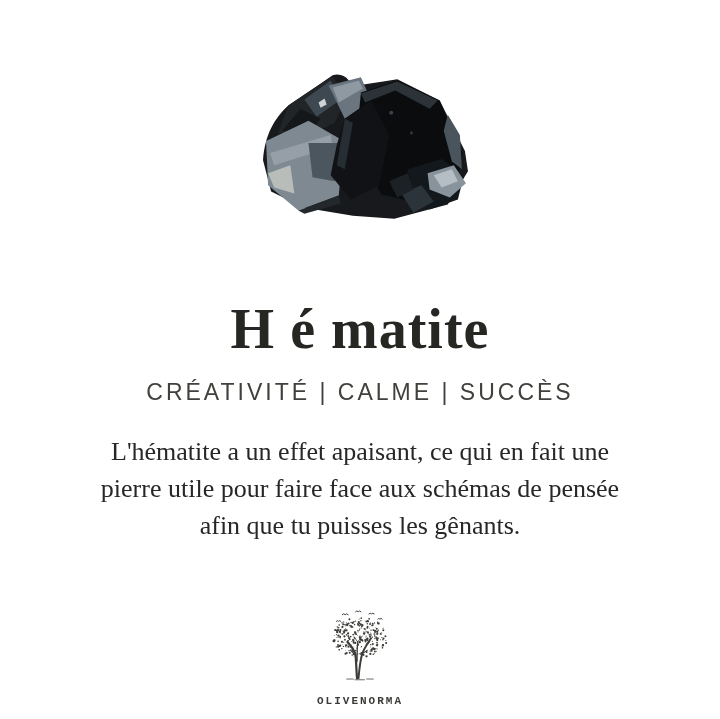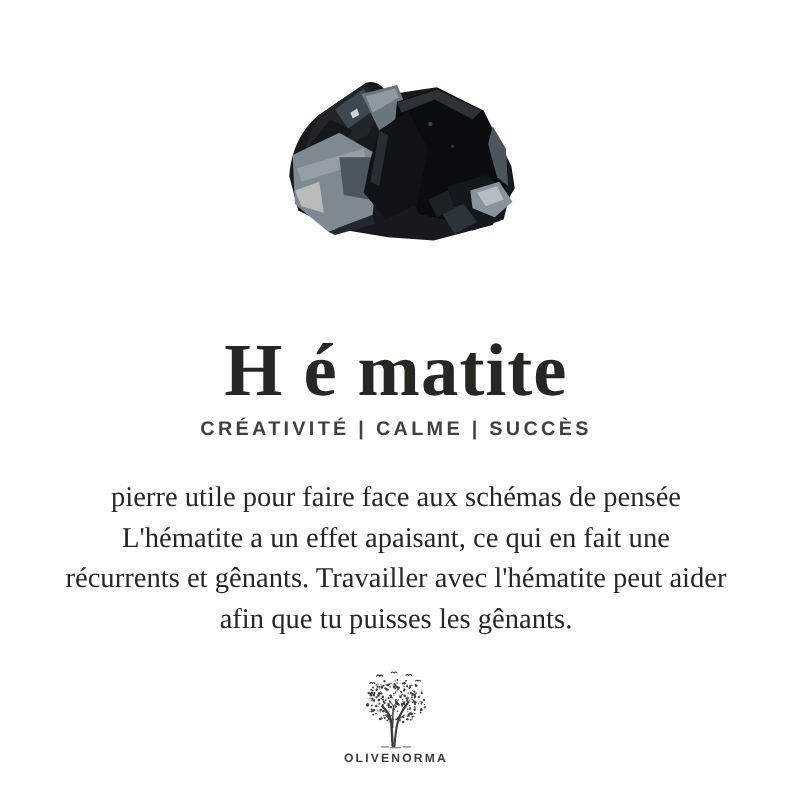--- a/index.html
+++ b/index.html
@@ -17,33 +17,33 @@
   }
   .stone svg{display:block;width:100%;height:100%;}
   .title{
     position:absolute;
     left:0;top:297px;
     width:720px;
     margin:0;
     text-align:center;
     font-family:"Liberation Serif", serif;
     font-weight:700;
-    font-size:68px;
+    font-size:56px;
     line-height:1.15;
     letter-spacing:1px;
     color:#262622;
   }
   .subtitle{
     position:absolute;
     left:0;top:379px;
     width:720px;
     text-align:center;
     font-family:"Liberation Sans", sans-serif;
-    font-weight:700;
-    font-size:18px;
+    font-weight:400;
+    font-size:23px;
     letter-spacing:3px;
     color:#42403c;
   }
   .description{
     position:absolute;
     left:10px;top:433px;
     width:700px;
     text-align:center;
     font-family:"Liberation Serif", serif;
     font-size:26px;
@@ -55,22 +55,22 @@
     left:0;top:608px;
     width:720px;
     text-align:center;
   }
   .brand .tree{
     width:74px;height:74px;
     margin:0 auto;
     display:block;
   }
   .brand-name{
-    margin-top:2px;
-    font-family:Liberation Sans, sans-serif;
+    margin-top:13px;
+    font-family:Liberation Mono, monospace;
     font-weight:700;
     font-size:11px;
     letter-spacing:2px;
     color:#3b3b39;
   }
 </style>
 </head>
 <body>
 
 <div class="poster">
@@ -110,23 +110,22 @@
       <circle cx="130" cy="40" r="2" fill="#39424a"></circle>
       <circle cx="150" cy="60" r="1.5" fill="#2e363d"></circle>
     </svg>
   </div>
 
   <h1 class="title">H é matite</h1>
 
   <div class="subtitle">CRÉATIVITÉ | CALME | SUCCÈS</div>
 
   <div class="description">
+    <div>L'hématite a un effet apaisant, ce qui en fait une</div>
     <div>pierre utile pour faire face aux schémas de pensée</div>
-    <div>L'hématite a un effet apaisant, ce qui en fait une</div>
-    <div>récurrents et gênants. Travailler avec l'hématite peut aider</div>
     <div>afin que tu puisses les gênants.</div>
   </div>
 
   <div class="brand">
     <svg class="tree" viewBox="0 0 100 100" xmlns="http://www.w3.org/2000/svg">
 
       <g id="foliage" fill="#3c3c38">
           <circle cx="23.1" cy="38.6" r="1.17"></circle>
           <circle cx="21.2" cy="26.6" r="1.09"></circle>
           <circle cx="73.6" cy="49.5" r="1.17"></circle>

